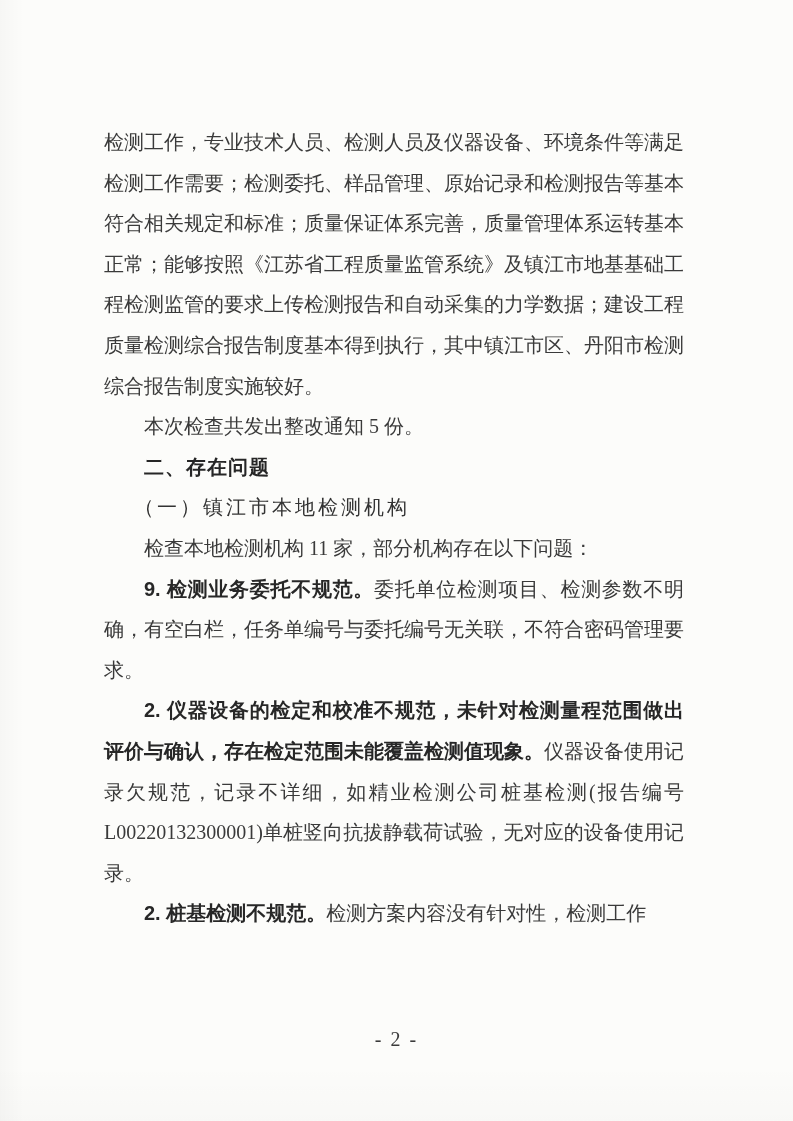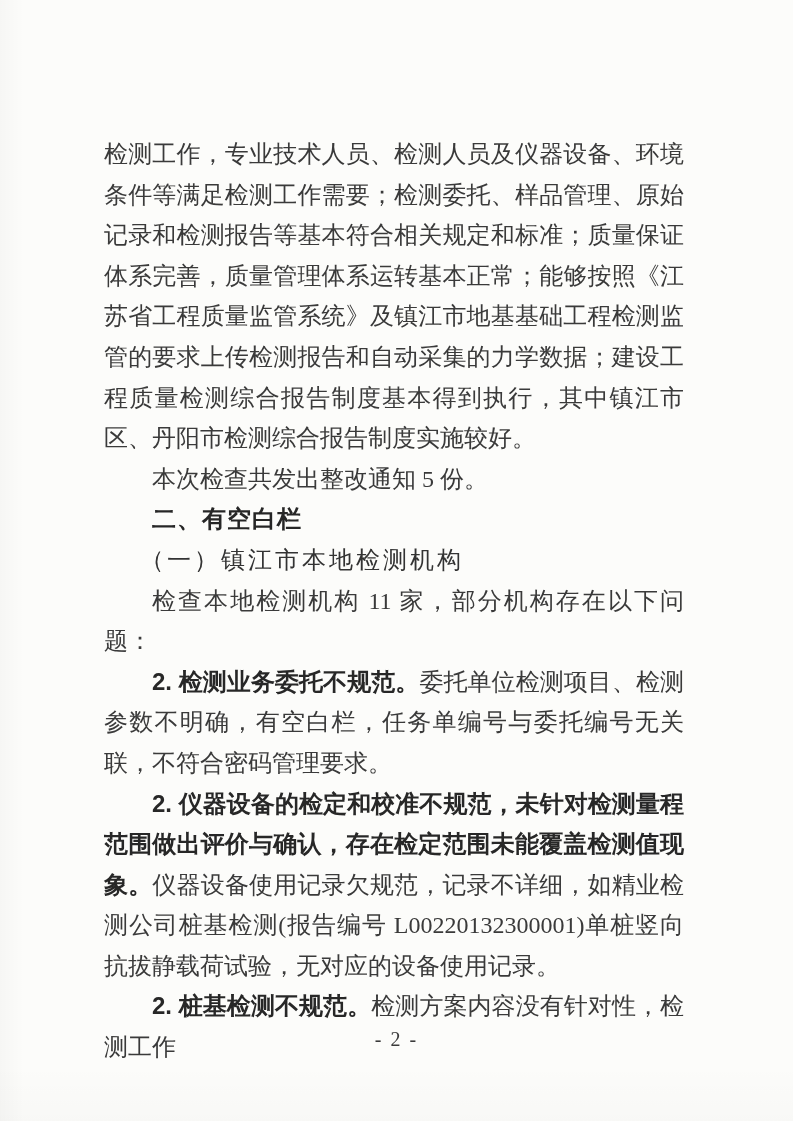--- a/index.html
+++ b/index.html
@@ -18,26 +18,25 @@
       linear-gradient(90deg, rgba(0,0,0,0.025) 0%, rgba(0,0,0,0) 3%),
       linear-gradient(0deg, rgba(0,0,0,0.015) 0%, rgba(0,0,0,0) 5%),
       #fcfcfa;
     font-family: "Liberation Serif", serif;
   }
   .content {
     position: absolute;
     left: 104px;
     top: 122px;
     width: 580px;
-    font-size: 24px;
+    font-size: 20px;
     line-height: 40.6px;
     color: #3a3a3a;
     text-align: justify;
     text-justify: inter-ideograph;
-    margin-top: 12px;
   }
   .para {
     margin: 0;
     padding: 0;
     text-rendering: optimizeLegibility;
   }
   .para.indent { text-indent: 2em; }
   .para.indent-paren { text-indent: 1.5em; }
   .run-bold {
     font-weight: 700;
@@ -71,27 +70,27 @@
 
 <div class="page">
 
   <div class="content">
 
     <p class="para"><span>检测工作，专业技术人员、检测人员及仪器设备、环境条件等满足检测工作需要；检测委托、样品管理、原始记录和检测报告等基本符合相关规定和标准；质量保证体系完善，质量管理体系运转基本正常；能够按照《江苏省工程质量监管系统》及镇江市地基基础工程检测监管的要求上传检测报告和自动采集的力学数据；建设工程质量检测综合报告制度基本得到执行，其中镇江市区、丹阳市检测综合报告制度实施较好。</span></p>
 
 
     <p class="para indent"><span>本次检查共发出整改通知 5 份。</span></p>
 
-    <p class="para indent heading"><span>二、有空白栏</span></p>
+    <p class="para indent heading"><span>二、存在问题</span></p>
 
     <p class="para indent-paren subheading"><span>（一）镇江市本地检测机构</span></p>
 
     <p class="para indent"><span>检查本地检测机构 11 家，部分机构存在以下问题：</span></p>
 
-    <p class="para indent"><span class="run-bold">2. 检测业务委托不规范。</span><span>委托单位检测项目、检测参数不明确，有空白栏，任务单编号与委托编号无关联，不符合密码管理要求。</span></p>
+    <p class="para indent"><span class="run-bold">9. 检测业务委托不规范。</span><span>委托单位检测项目、检测参数不明确，有空白栏，任务单编号与委托编号无关联，不符合密码管理要求。</span></p>
 
     <p class="para indent"><span class="run-bold">2. 仪器设备的检定和校准不规范，未针对检测量程范围做出评价与确认，存在检定范围未能覆盖检测值现象。</span><span>仪器设备使用记录欠规范，记录不详细，如精业检测公司桩基检测(报告编号 L00220132300001)单桩竖向抗拔静载荷试验，无对应的设备使用记录。</span></p>
 
     <p class="para indent"><span class="run-bold">2. 桩基检测不规范。</span><span>检测方案内容没有针对性，检测工作</span></p>
 
   </div>
 
   <div class="page-number">- 2 -</div>
 
 </div>

